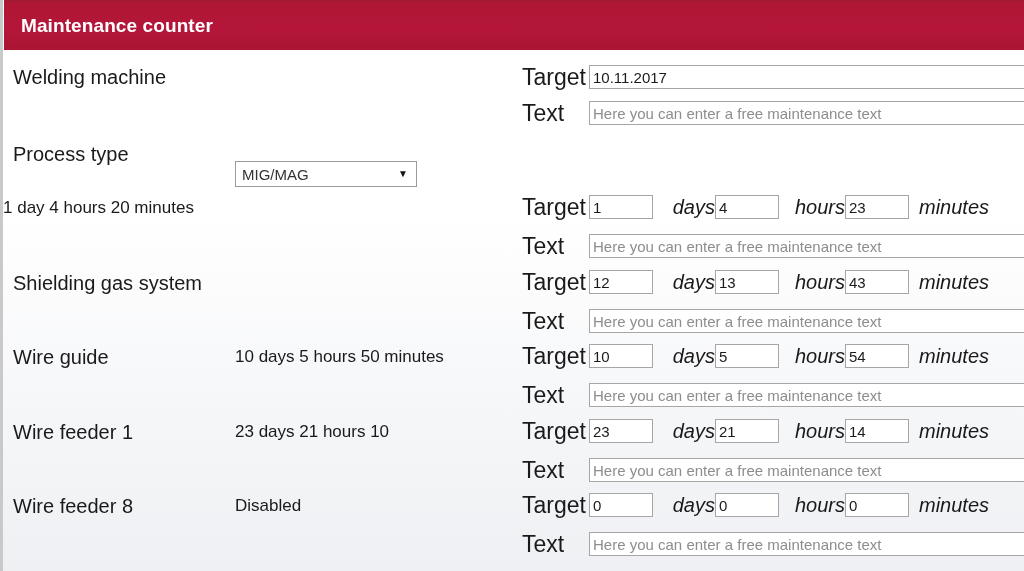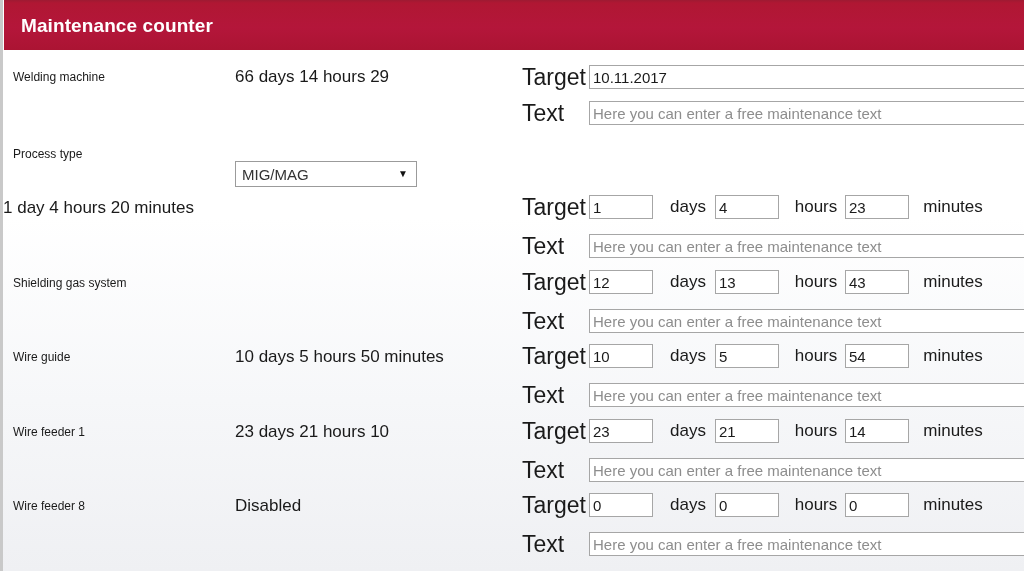--- a/index.html
+++ b/index.html
@@ -62,21 +62,21 @@
     position: absolute;
     left: 0;
     width: 512px;
     height: 30px;
     display: flex;
     align-items: center;
   }
   .l-label {
     width: 232px;
     padding-left: 10px;
-    font-size: 12px;
+    font-size: 20px;
     color: #1a1a1a;
     white-space: nowrap;
   }
   .l-value {
     font-size: 17px;
     color: #1a1a1a;
     white-space: nowrap;
   }
 
   
@@ -121,24 +121,25 @@
     align-items: center;
     white-space: nowrap;
   }
   .r-label {
     width: 74px;
     padding-left: 7px;
     font-size: 23px;
     color: #1a1a1a;
   }
   .unit {
-    font-size: 17px;
+    font-size: 20px;
     color: #1a1a1a;
     display: inline-block;
-    text-align: center;
+    text-align: right;
+    font-style: italic;
   }
   .u-days   { width: 62px; padding-left: 8px; }
   .u-hours  { width: 66px; padding-left: 8px; }
   .u-mins   { width: 80px; padding-left: 8px; }
 
   input.fld {
     font-family: "Liberation Sans", sans-serif;
     font-size: 15px;
     color: #1a1a1a;
     background: #ffffff;
@@ -160,21 +161,20 @@
   <div id="titlebar">
     <span class="title">Maintenance counter</span>
   </div>
 
   <div id="content">
 
     <div class="left-col">
 
       <div class="l-row" style="top:12px;">
         <span class="l-label">Welding machine</span>
-        <span class="l-value">66 days 14 hours 29</span>
       </div>
 
       <div class="l-row" style="top:89px;">
         <span class="l-label">Process type</span>
         <div class="proc-select">
           <span class="sel-text">MIG/MAG</span>
           <span class="caret">▼</span>
         </div>
       </div>
 

